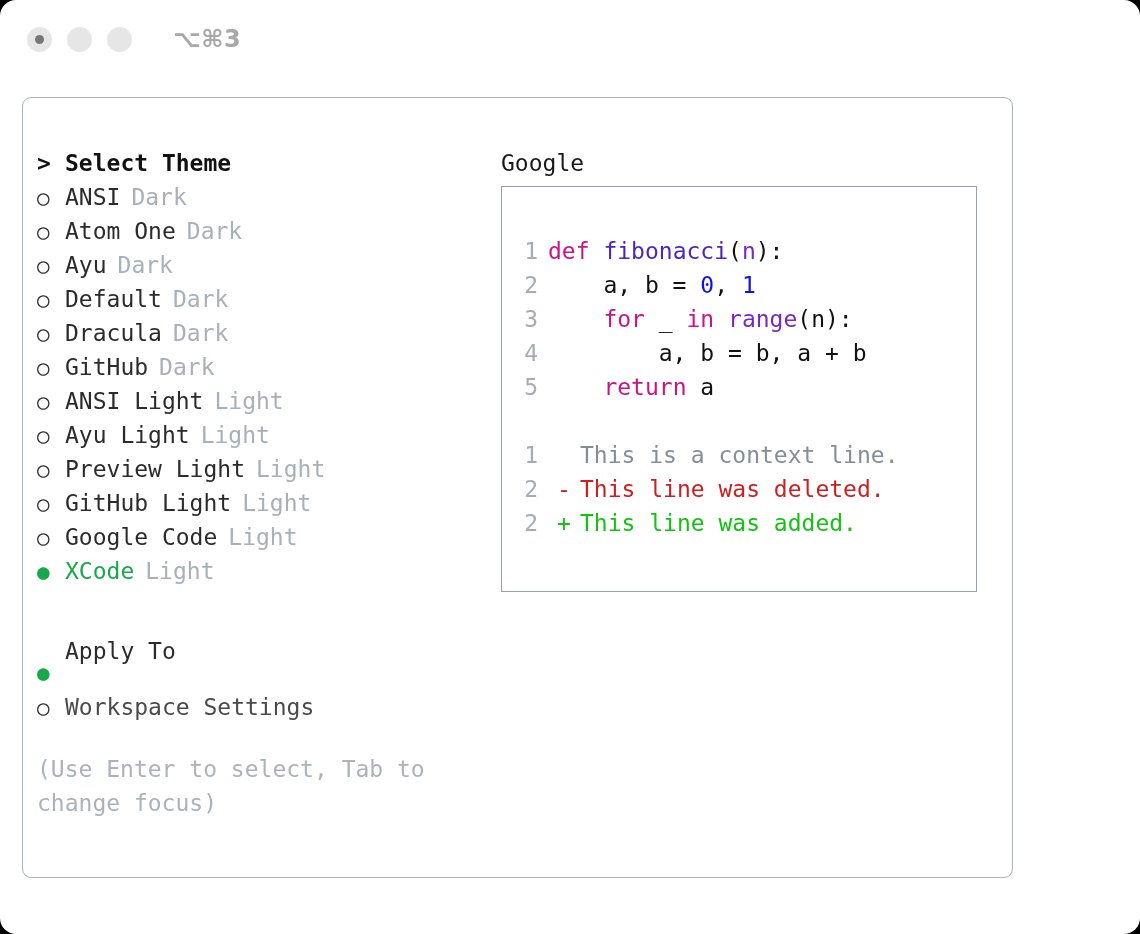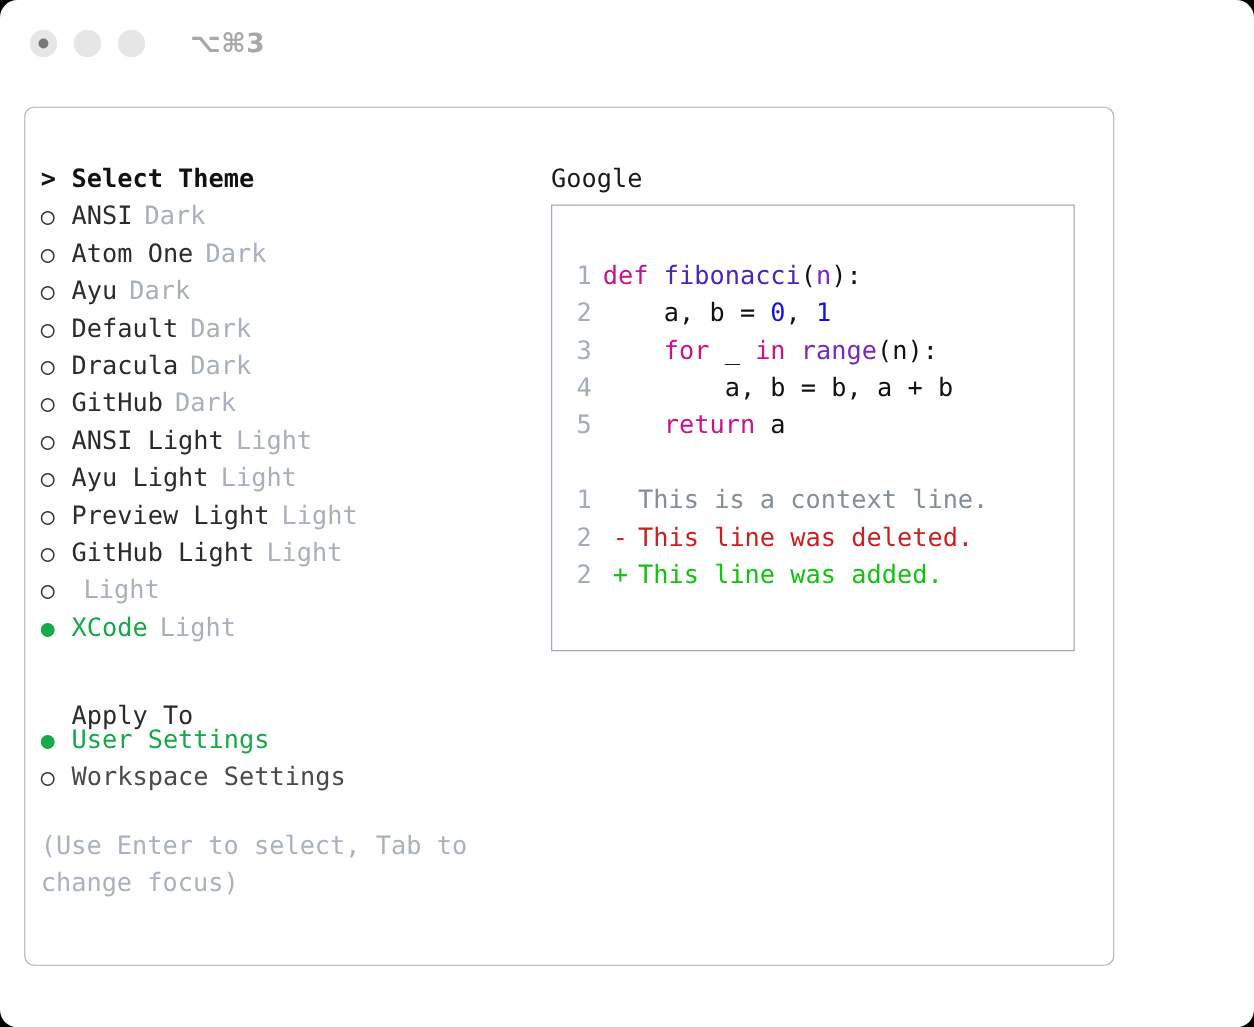--- a/index.html
+++ b/index.html
@@ -264,40 +264,40 @@
               <span class="item-name">Preview Light</span>
               <span class="item-variant">Light</span>
             </div>
             <div class="row">
               <span class="marker">○</span>
               <span class="item-name">GitHub Light</span>
               <span class="item-variant">Light</span>
             </div>
             <div class="row">
               <span class="marker">○</span>
+              <span class="item-name">Google Code</span>
               <span class="item-variant">Light</span>
             </div>
             <div class="row">
               <span class="marker sel">●</span>
               <span class="item-name selected">XCode</span>
               <span class="item-variant">Light</span>
             </div>
           </div>
 
         <div class="spacer"></div>
 
         <div class="row">
           <span class="marker blank">○</span>
           <span class="group-title">Apply To</span>
         </div>
 
         <div id="apply-list">
             <div class="row">
               <span class="marker sel">●</span>
-              <span class="item-name selected">User Settings</span>
             </div>
             <div class="row">
               <span class="marker">○</span>
               <span class="item-name dim">Workspace Settings</span>
             </div>
           </div>
 
         <div class="help">(Use Enter to select, Tab to change focus)</div>
       </div>
 

